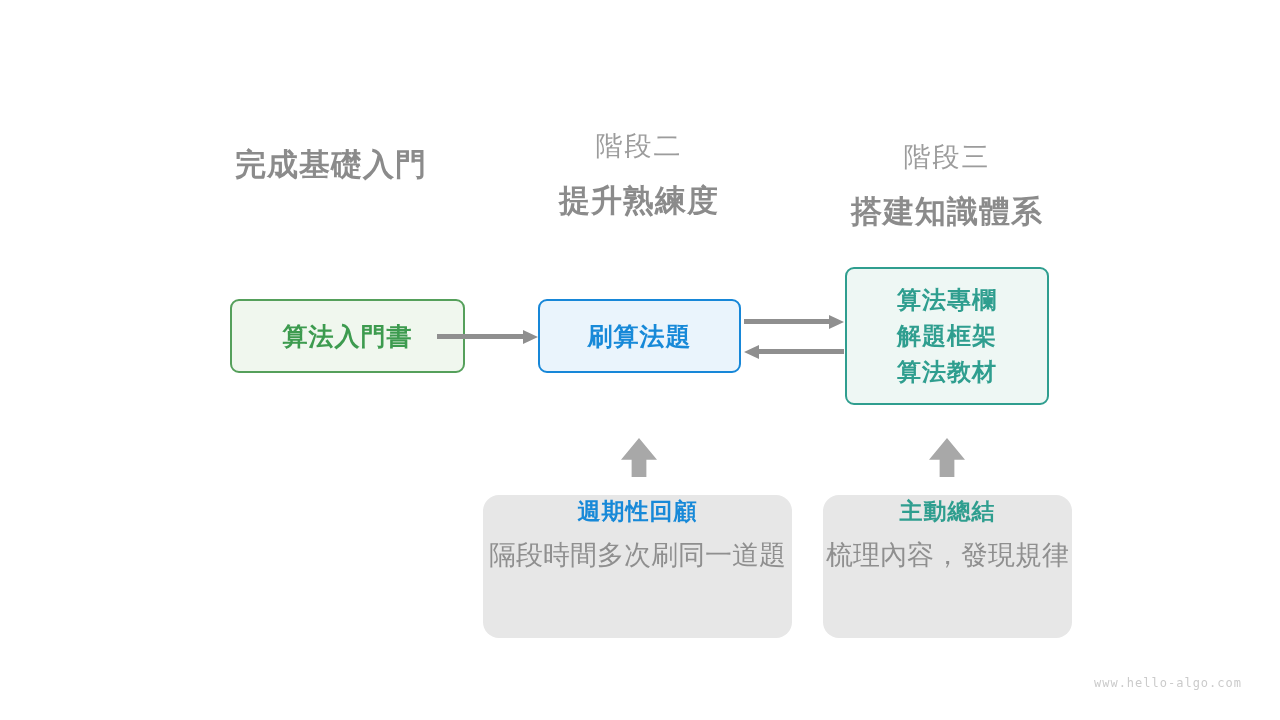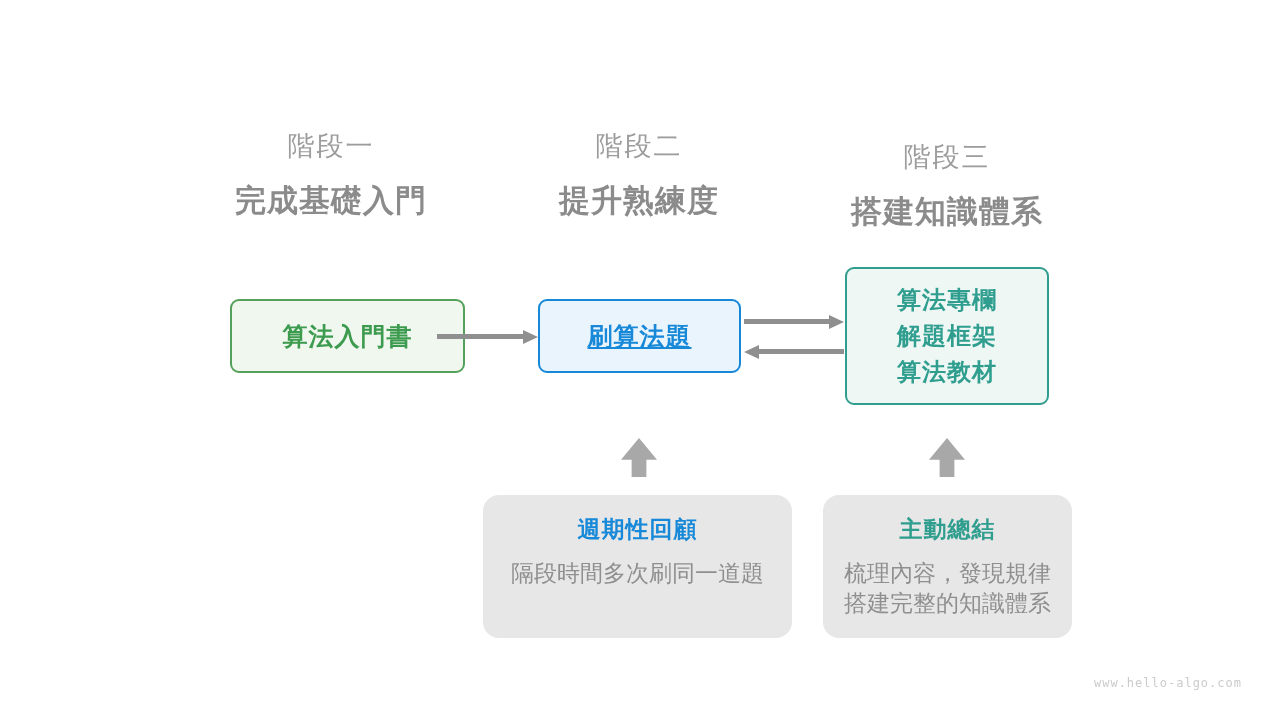--- a/index.html
+++ b/index.html
@@ -29,21 +29,21 @@
     display: flex;
     align-items: center;
     justify-content: center;
     font-weight: bold;
     font-size: 25px;
     letter-spacing: 1px;
   }
   .node-green { left: 230px; top: 299px; width: 235px; height: 74px;
     background: var(--green-bg); border-color: var(--green-border); color: var(--green-text); }
   .node-blue { left: 538px; top: 299px; width: 203px; height: 74px;
-    background: var(--blue-bg); border-color: var(--blue-border); color: var(--blue-text); text-decoration: underline; }
+    background: var(--blue-bg); border-color: var(--blue-border); color: var(--blue-text); }
   .node-teal { left: 845px; top: 267px; width: 204px; height: 138px;
     background: var(--teal-bg); border-color: var(--teal-border); color: var(--teal-text);
     flex-direction: column; font-size: 24px; }
   .node-teal .line { line-height: 36px; }
 
   
   .h-arrow { position: absolute; height: 14px; }
   .h-arrow .shaft { position: absolute; top: 4px; height: 5px; background: var(--arrow); }
   .h-arrow .head { position: absolute; top: 0; width: 0; height: 0;
     border-top: 7px solid transparent; border-bottom: 7px solid transparent; }
@@ -62,43 +62,42 @@
     position: absolute; top: 438px; width: 36px; height: 39px;
     background: var(--block-arrow);
     clip-path: polygon(50% 0%, 100% 56%, 70.5% 56%, 70.5% 100%, 29.5% 100%, 29.5% 56%, 0% 56%);
   }
   .up-arrow-1 { left: 621px; }
   .up-arrow-2 { left: 929px; }
 
   
   .note {
     position: absolute; top: 495px; height: 143px;
-    box-sizing: border-box; padding-top: 19px;
+    box-sizing: border-box; padding-top: 1px;
     background: var(--note-bg); border-radius: 16px; text-align: center;
   }
   .note-review { left: 483px; width: 309px; }
   .note-summary { left: 823px; width: 249px; }
   .note-title { font-size: 23px; font-weight: bold; letter-spacing: 1px; }
   .note-review .note-title { color: var(--blue-text); }
   .note-summary .note-title { color: var(--teal-text); }
-  .note-body { margin-top: 13px; font-size: 23px; line-height: 30px; color: var(--note-text); }
+  .note-body { margin-top: 13px; font-size: 27px; line-height: 30px; color: var(--note-text); }
 
   .watermark {
     position: absolute; top: 676px; right: 38px;
     font-family: "DejaVu Sans Mono", "Liberation Mono", monospace;
     font-size: 12px; color: var(--watermark); letter-spacing: 1px;
   }
 </style>
 </head>
 <body>
 
 <div class="canvas">
 
   <div class="stage stage-1">
-    <div class="stage-label">階段一</div>
     <div class="stage-subtitle">完成基礎入門</div>
   </div>
   <div class="stage stage-2">
     <div class="stage-label">階段二</div>
     <div class="stage-subtitle">提升熟練度</div>
   </div>
   <div class="stage stage-3">
     <div class="stage-label">階段三</div>
     <div class="stage-subtitle">搭建知識體系</div>
   </div>
@@ -134,19 +133,18 @@
   <div class="note note-review">
     <div class="note-title">週期性回顧</div>
     <div class="note-body">
       <div>隔段時間多次刷同一道題</div>
     </div>
   </div>
   <div class="note note-summary">
     <div class="note-title">主動總結</div>
     <div class="note-body">
       <div>梳理內容，發現規律</div>
-      <div>搭建完整的知識體系</div>
     </div>
   </div>
 
   <div class="watermark">www.hello-algo.com</div>
 
 </div>
 
 </body></html>

